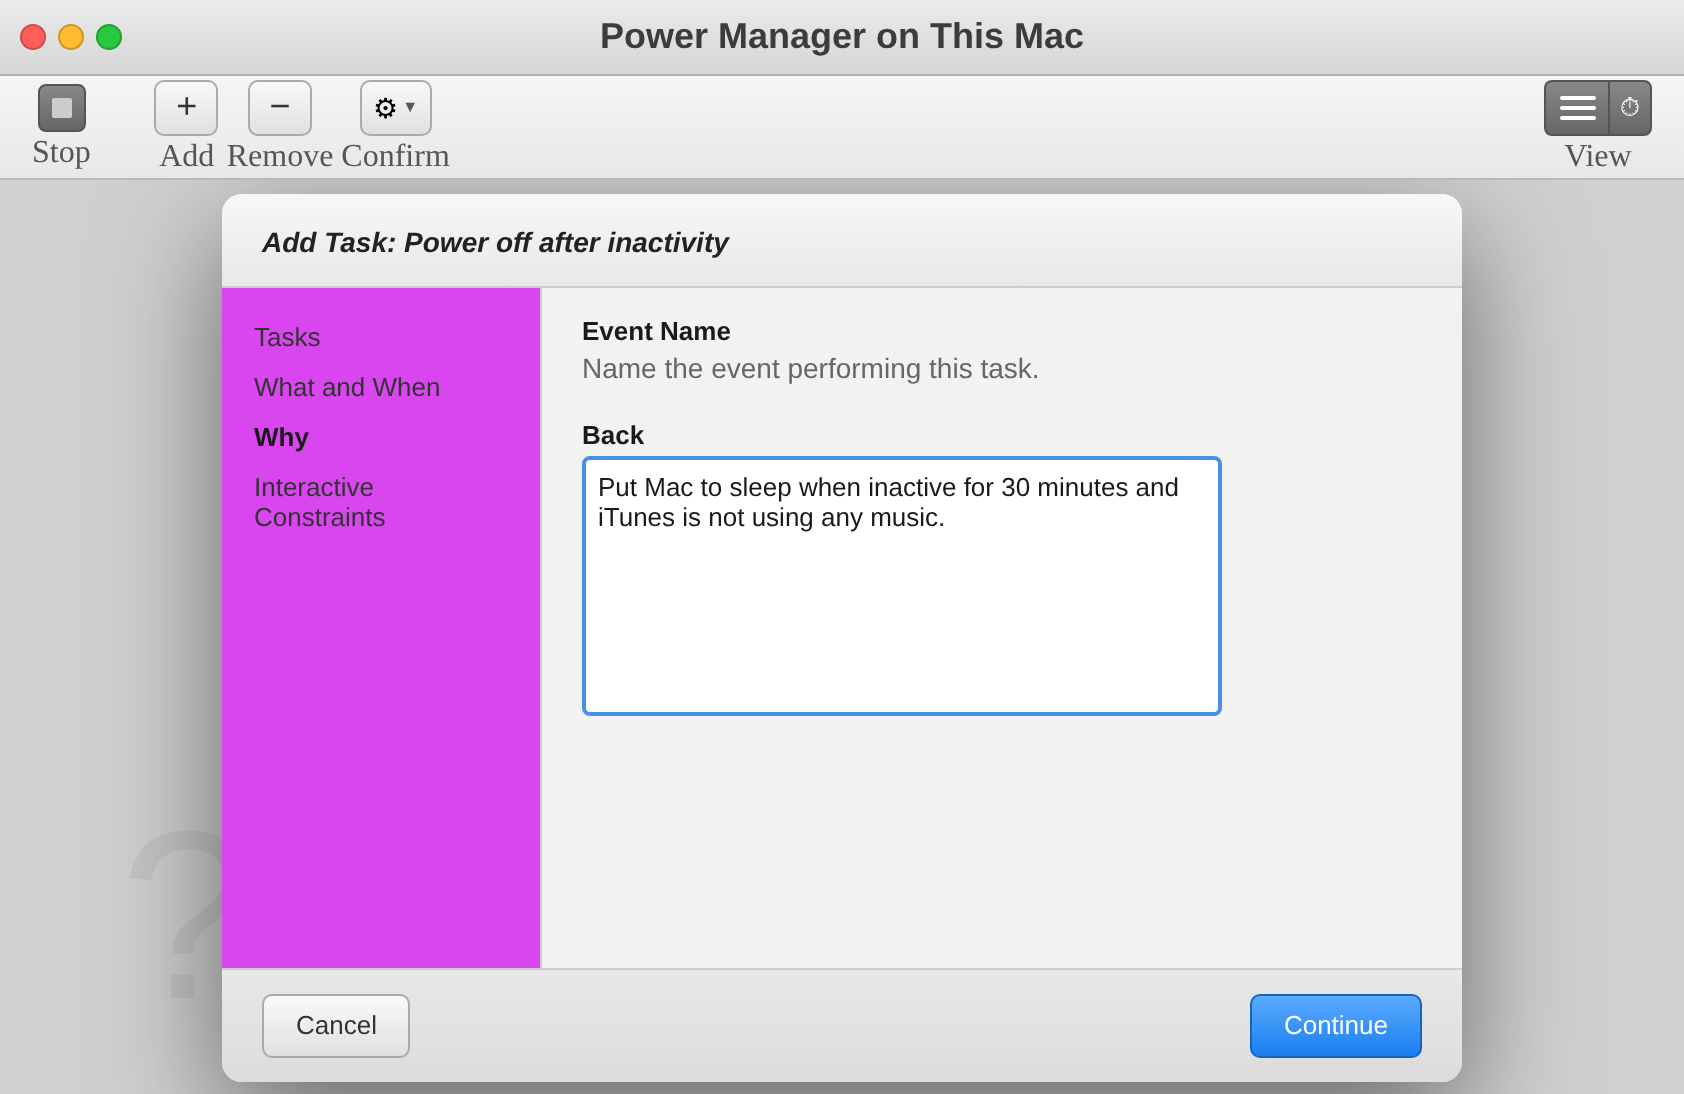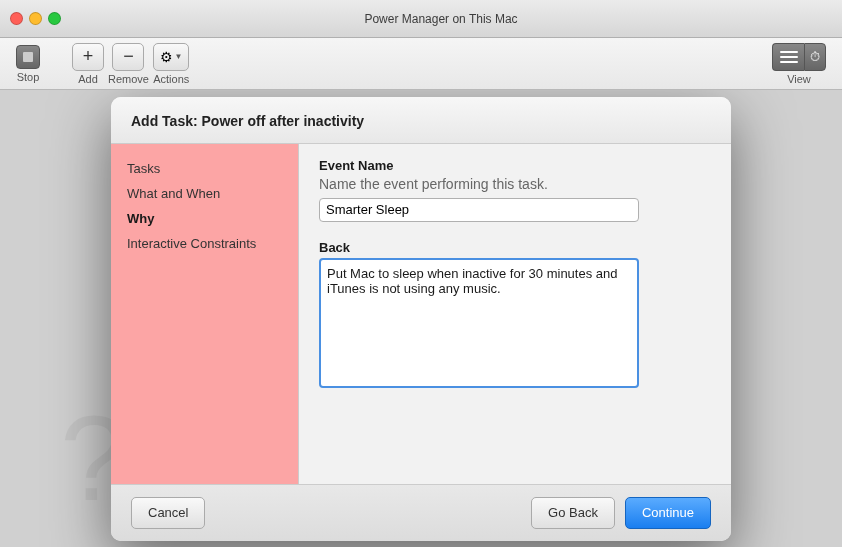--- a/index.html
+++ b/index.html
@@ -37,24 +37,23 @@
       border-radius: 50%;
       border: 1px solid rgba(0,0,0,0.2);
     }
     .tl-close { background: #ff5f57; }
     .tl-min { background: #febc2e; }
     .tl-max { background: #28c840; }
     .window-title {
       position: absolute;
       left: 50%;
       transform: translateX(-50%);
-      font-size: 12px;
+      font-size: 18px;
       color: #3c3c3c;
-      font-weight: 400;
-      margin-left: 20px;
+      font-weight: 700;
     }
 
     
     .toolbar {
       background: linear-gradient(to bottom, #f5f5f5, #e8e8e8);
       height: 52px;
       display: flex;
       align-items: center;
       padding: 0 16px;
       border-bottom: 1px solid #b8b8b8;
@@ -75,22 +74,23 @@
       border: 1px solid #aaa;
       border-radius: 5px;
       display: flex;
       align-items: center;
       justify-content: center;
       font-size: 16px;
       color: #333;
       cursor: pointer;
     }
     .tb-label {
-      font-size: 11px;
+      font-size: 16px;
       color: #555;
+      font-family: Liberation Serif, serif;
     }
     .toolbar-spacer { flex: 1; }
     .tb-btn-lines {
       width: 32px;
       height: 28px;
       display: flex;
       flex-direction: column;
       align-items: center;
       justify-content: center;
       gap: 3px;
@@ -149,33 +149,34 @@
       box-shadow: 0 20px 60px rgba(0,0,0,0.5);
       width: 620px;
       overflow: hidden;
       position: relative;
       z-index: 10;
     }
     .dialog-header {
       background: linear-gradient(to bottom, #f7f7f7, #e8e8e8);
       padding: 16px 20px 14px;
       border-bottom: 1px solid #ccc;
+      font-style: italic;
     }
     .dialog-title {
       font-size: 14px;
       font-weight: 600;
       color: #222;
     }
     .dialog-body {
       display: flex;
       min-height: 340px;
     }
     .sidebar-nav {
-      width: 188px;
-      background: #fca5a5;
+      width: 160px;
+      background: #d946ef;
       border-right: 1px solid #ccc;
       padding: 12px 0;
       flex-shrink: 0;
     }
     .nav-item {
       padding: 5px 16px;
       font-size: 13px;
       color: #333;
       cursor: pointer;
     }
@@ -320,21 +321,21 @@
   <div class="tb-item">
     <div class="tb-btn" style="font-size:18px;font-weight:300;">−</div>
     <span class="tb-label">Remove</span>
   </div>
 
   <div class="tb-item actions-group">
     <div class="tb-gear-btn">
       <span style="font-size:14px;">⚙</span>
       <span class="chevron-down">▼</span>
     </div>
-    <span class="tb-label">Actions</span>
+    <span class="tb-label">Confirm</span>
   </div>
 
   <div class="toolbar-spacer"></div>
 
   <div class="tb-item">
     <div class="view-group">
       <div class="tb-btn-lines">
         <div class="tb-line"></div>
         <div class="tb-line"></div>
         <div class="tb-line"></div>
@@ -364,33 +365,31 @@
         <div class="nav-item">What and When</div>
         <div class="nav-item active">Why</div>
         <div class="nav-item">Interactive Constraints</div>
       </div>
 
       <div class="content-area">
 
         <div class="field-section">
           <div class="field-label">Event Name</div>
           <div class="field-desc">Name the event performing this task.</div>
-          <input class="text-input" type="text" value="Smarter Sleep" style="">
         </div>
 
         <div class="field-section">
           <div class="field-label">Back</div>
           <textarea class="text-area" style="">Put Mac to sleep when inactive for 30 minutes and iTunes is not using any music.</textarea>
         </div>
 
       </div>
     </div>
 
     <div class="dialog-footer">
       <button class="btn btn-default">Cancel</button>
       <div class="footer-right">
-        <button class="btn btn-default">Go Back</button>
         <button class="btn btn-primary">Continue</button>
       </div>
     </div>
 
   </div>
 </div>
 
 </body></html>

